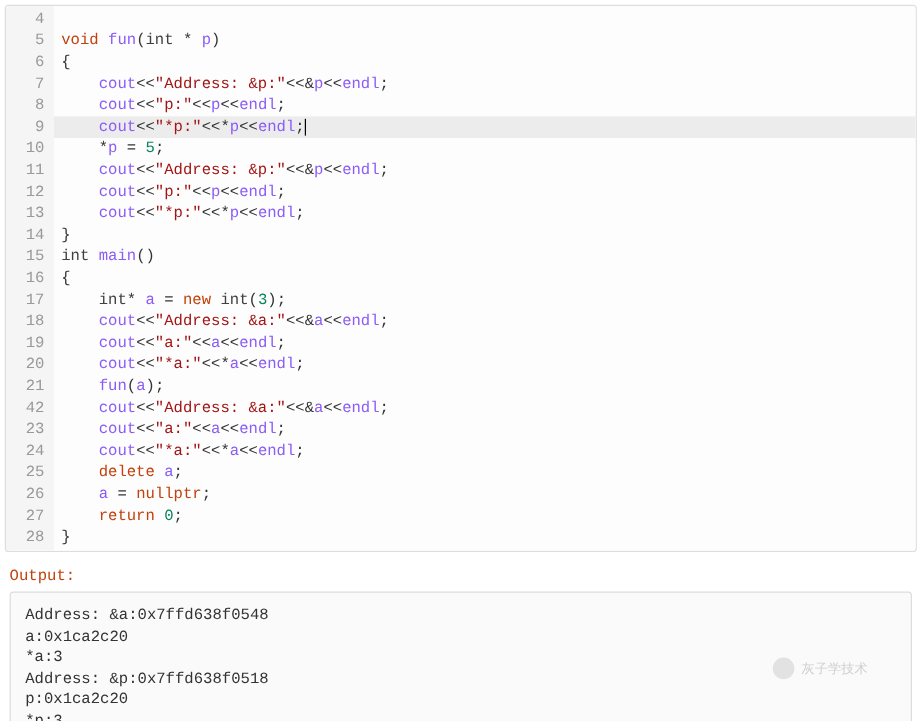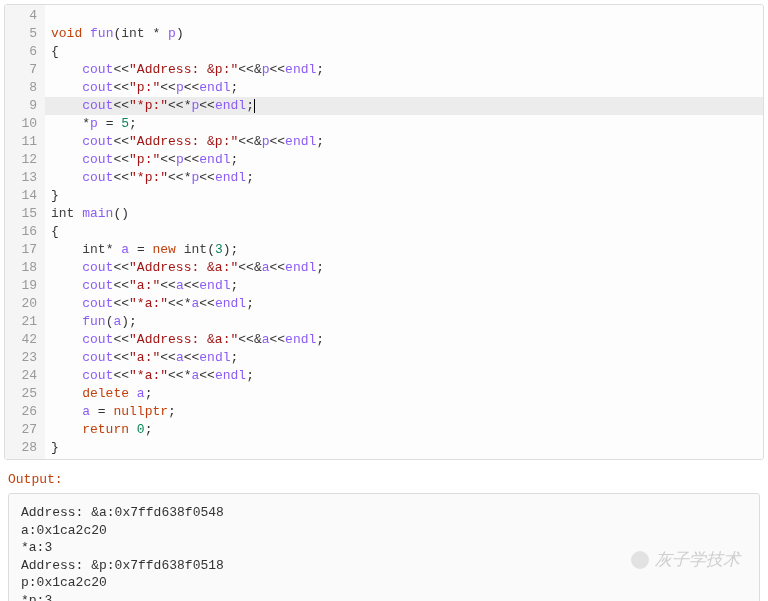--- a/index.html
+++ b/index.html
@@ -73,29 +73,28 @@
       margin: 4px 8px 8px;
       padding: 10px 12px;
       font-family: Consolas, 'Courier New', monospace;
       font-size: 13px;
       color: #333;
       white-space: pre;
       line-height: 1.35;
     }
     .watermark {
       position: absolute;
-      right: 28px;
+      right: 45px;
       top: 548px;
       color: #cfcfcf;
-      font-size: 17px;
+      font-size: 11px;
       font-family: sans-serif;
       display: flex;
       align-items: center;
       gap: 6px;
-      font-style: italic;
     }
     .watermark-icon {
       width: 18px;
       height: 18px;
       border-radius: 50%;
       background: #e2e2e2;
     }
   </style>
 </head>
 <body>

